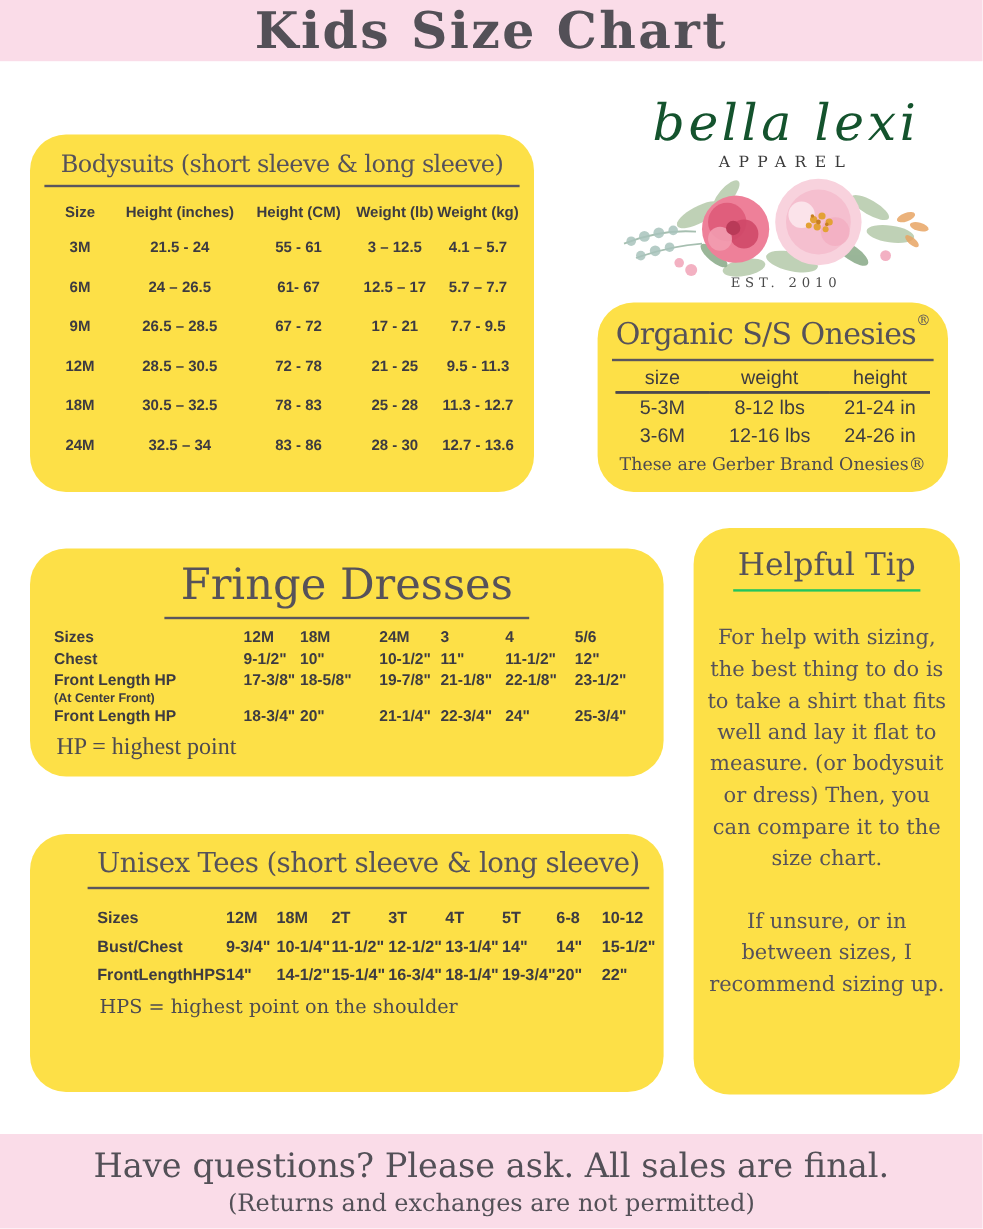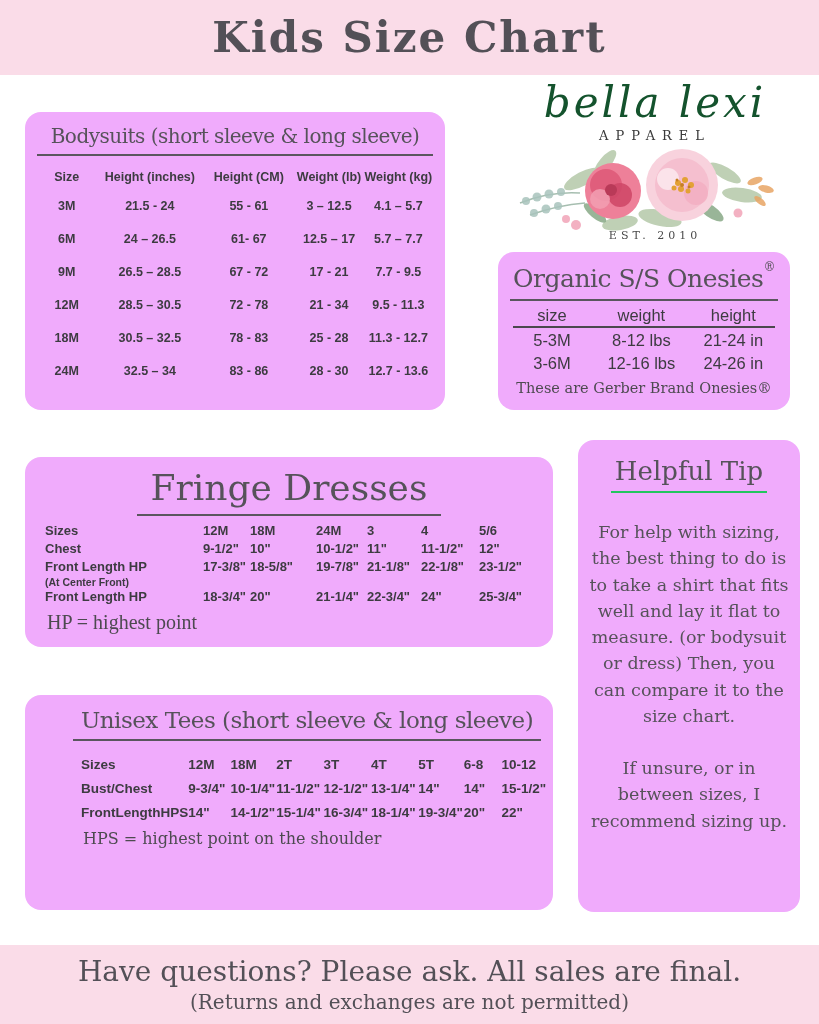--- a/index.html
+++ b/index.html
@@ -10,28 +10,28 @@
     height: 1024px;
     background: #ffffff;
     overflow: hidden;
     font-family: "Liberation Sans", sans-serif;
     color: #3e3c42;
   }
   .slab { font-family: "DejaVu Serif", serif; color: #56525a; }
 
   
   .top-banner {
-    position: absolute; top: 0; left: 0; width: 819px; height: 75px;
+    position: absolute; top: 0; left: 0; width: 819px; height: 51px;
     background: #fadce8;
     display: flex; align-items: center; justify-content: center;
   }
   .main-title { font-size: 42px; letter-spacing: 2px; color: #535057; font-weight: 600; }
 
   
-  .panel { position: absolute; background: #f0abfc; border-radius: 16px; }
+  .panel { position: absolute; background: #fde047; border-radius: 30px; }
   .panel-title {
     text-align: center; white-space: nowrap;
     border-bottom: 2px solid #5a565e;
     margin: 12px 12px 0 12px; padding-bottom: 6px;
   }
 
   
   .bodysuits-panel { left: 25px; top: 112px; width: 420px; height: 298px; }
   .bodysuits-panel .panel-title { font-size: 20px; letter-spacing: -0.5px; }
   .bs-table {
@@ -158,21 +158,21 @@
             <td>9M</td>
             <td>26.5 – 28.5</td>
             <td>67 - 72</td>
             <td>17 - 21</td>
             <td>7.7 - 9.5</td>
           </tr>
           <tr>
             <td>12M</td>
             <td>28.5 – 30.5</td>
             <td>72 - 78</td>
-            <td>21 - 34</td>
+            <td>21 - 25</td>
             <td>9.5 - 11.3</td>
           </tr>
           <tr>
             <td>18M</td>
             <td>30.5 – 32.5</td>
             <td>78 - 83</td>
             <td>25 - 28</td>
             <td>11.3 - 12.7</td>
           </tr>
           <tr>

